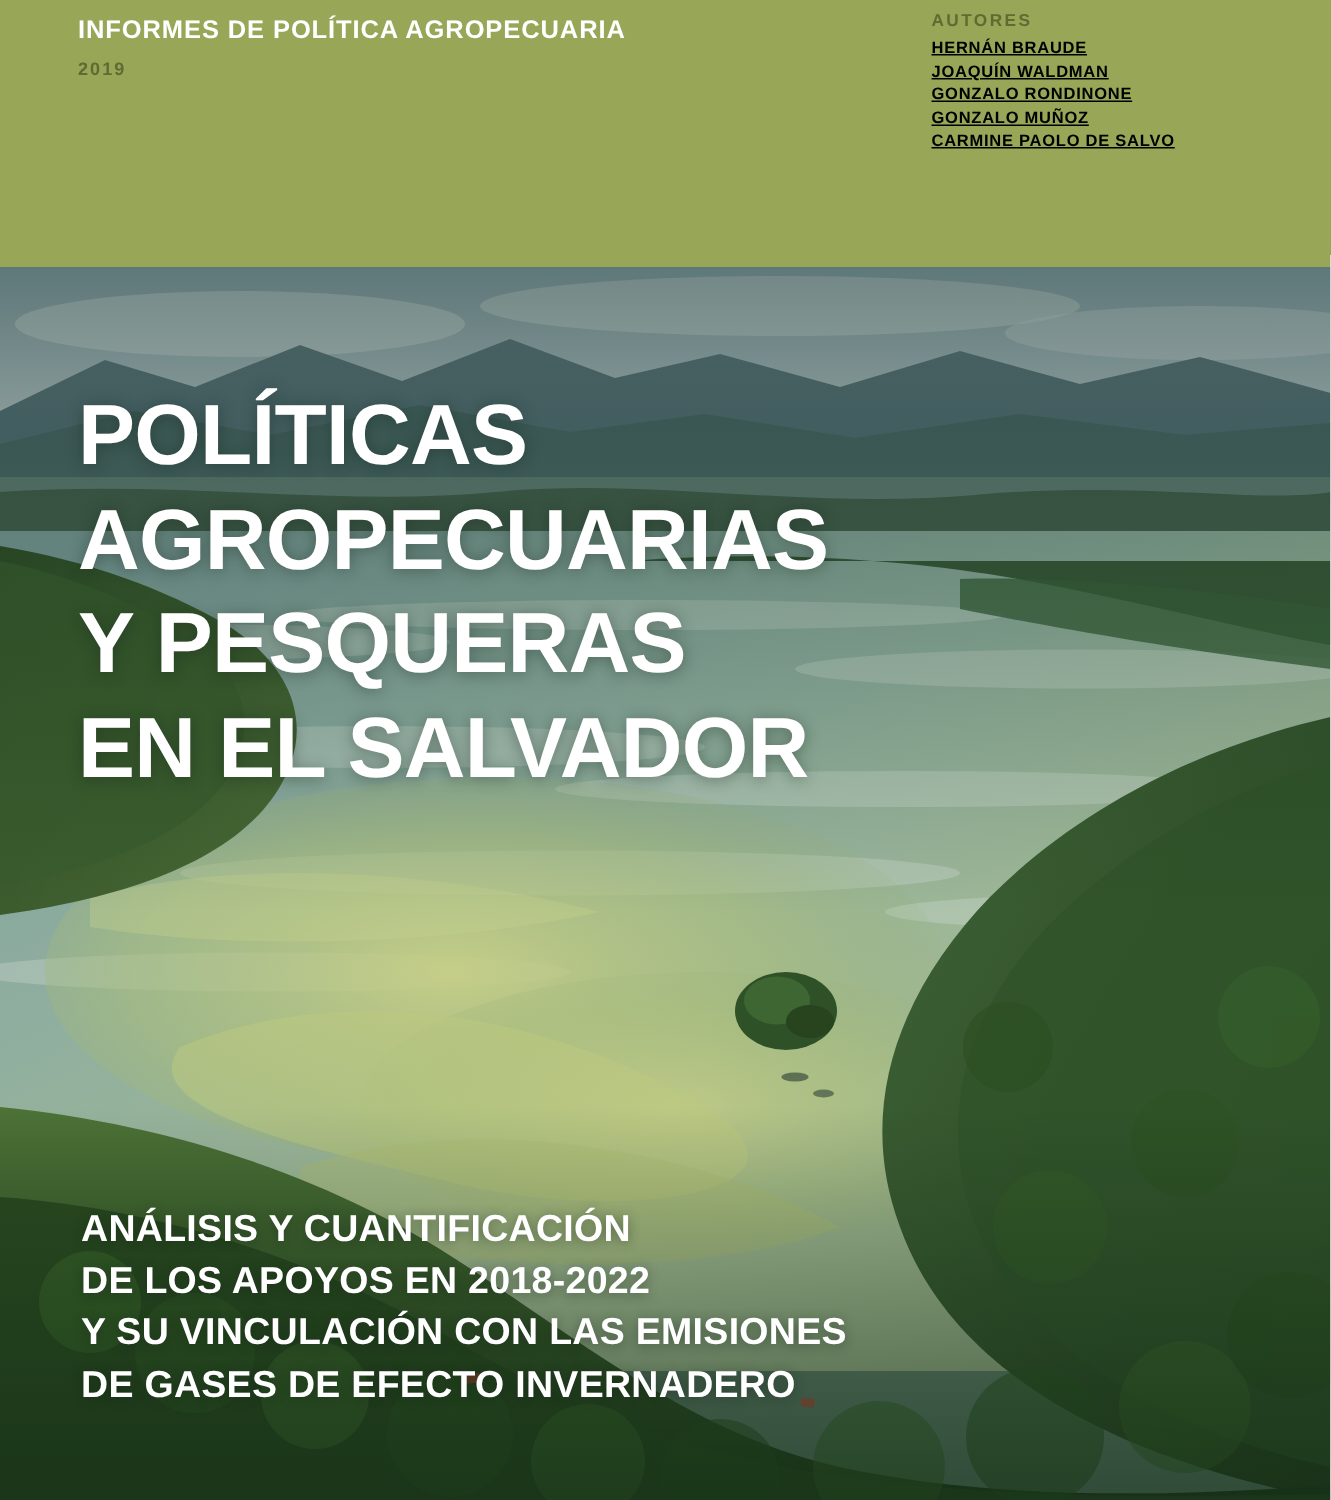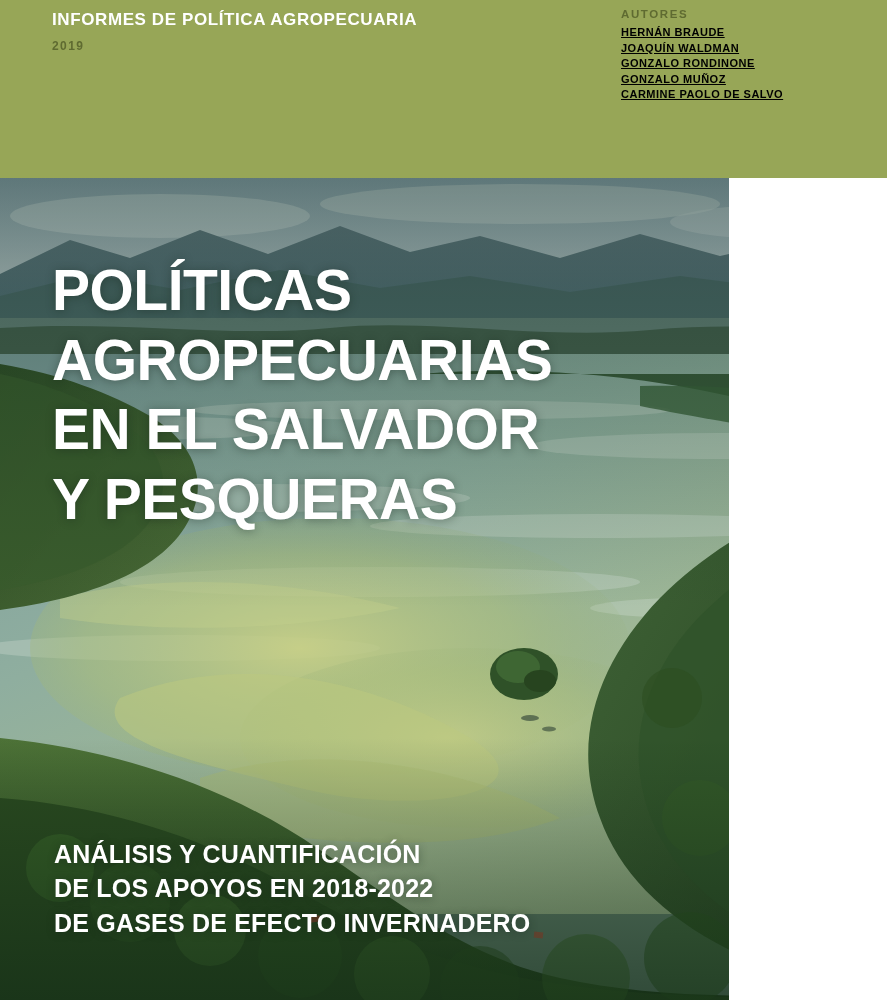--- a/index.html
+++ b/index.html
@@ -97,21 +97,21 @@
     width: 2px;
     height: 122px;
     background: #c3cc99;
     opacity: 0.0;
   }
 
   
   .photo {
     position: absolute;
     top: 178px; left: 0;
-    width: 729px;
+    width: 887px;
     height: 822px;
     overflow: hidden;
     background: #5d7a66;
   }
 
   .photo svg { display: block; width: 887px; height: 822px; }
 
   
   .cover-title {
     position: absolute;
@@ -295,24 +295,25 @@
       <rect x="310" y="738" width="10" height="6" fill="#a0452e" opacity="0.85" transform="rotate(-8 315 741)"></rect>
       <rect x="534" y="754" width="9" height="6" fill="#a8503a" opacity="0.8" transform="rotate(6 538 757)"></rect>
 
       <rect x="0" y="0" width="887" height="430" fill="url(#darkTop)"></rect>
       <rect x="0" y="560" width="887" height="262" fill="url(#darkBottom)"></rect>
     </svg>
 
     <div class="cover-title">
       <div class="line">Políticas</div>
       <div class="line">Agropecuarias</div>
+      <div class="line">y Pesqueras</div>
       <div class="line">en El Salvador</div>
-      <div class="line">y Pesqueras</div>
     </div>
 
     <div class="subtitle">
       <div class="sline">Análisis y cuantificación</div>
       <div class="sline">de los apoyos en 2018-2022</div>
+      <div class="sline">y su vinculación con las emisiones</div>
       <div class="sline">de gases de efecto invernadero</div>
     </div>
   </div>
 
 </div>
 
 </body></html>

